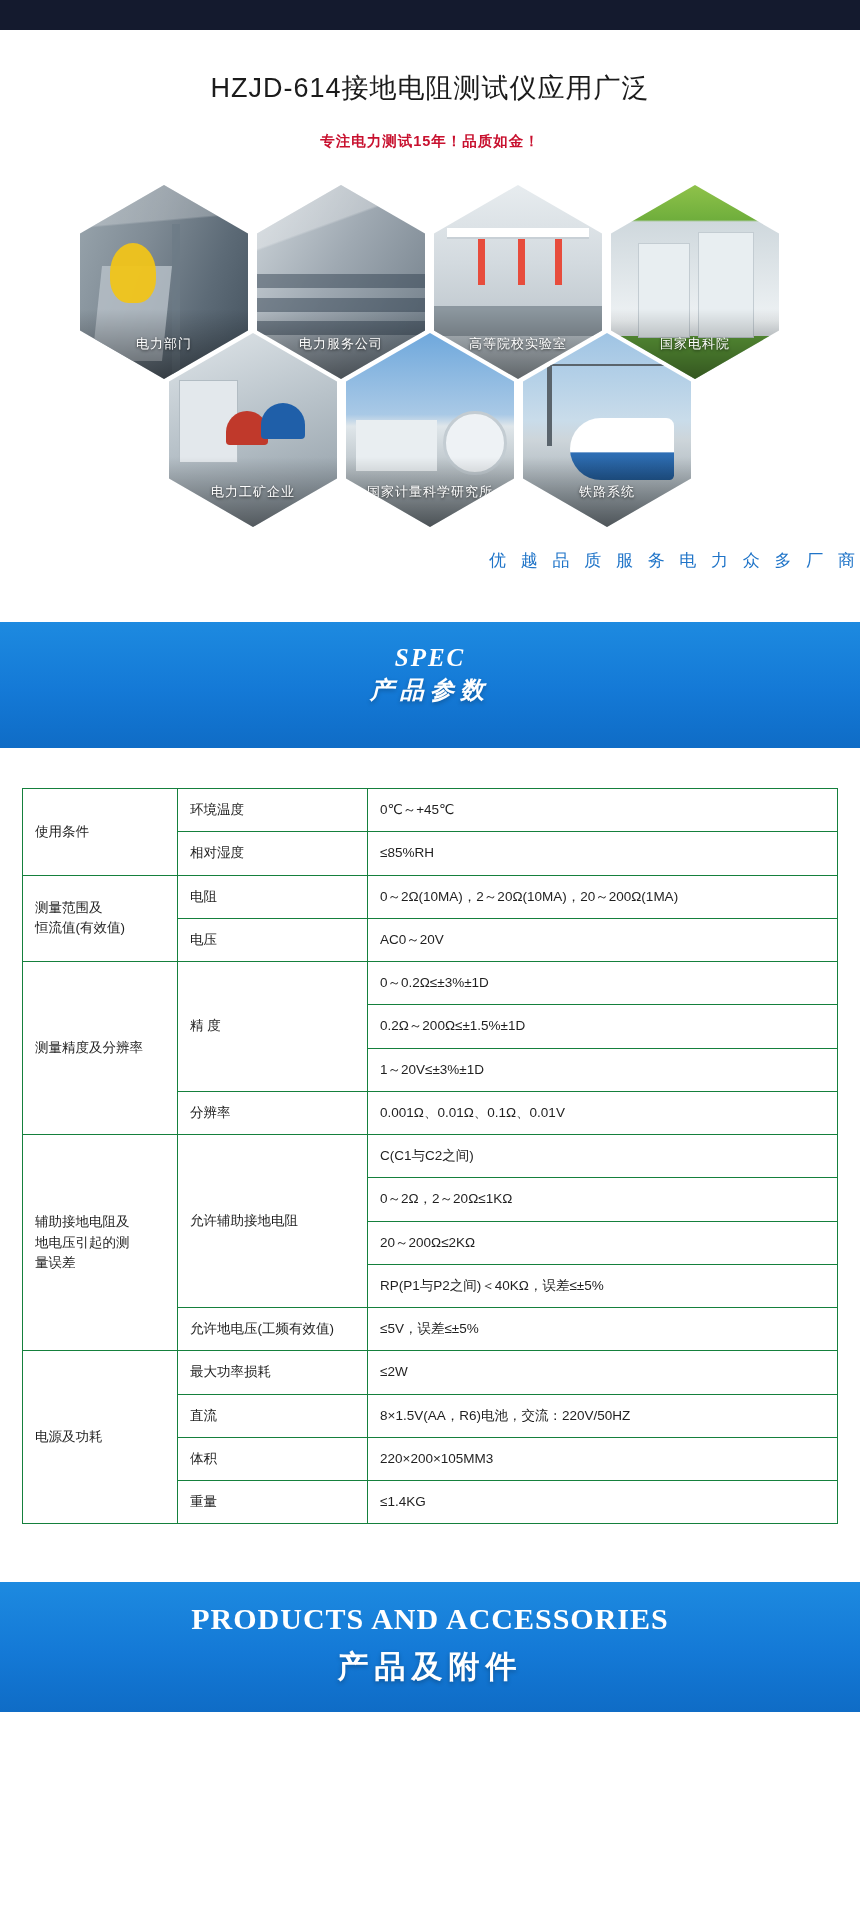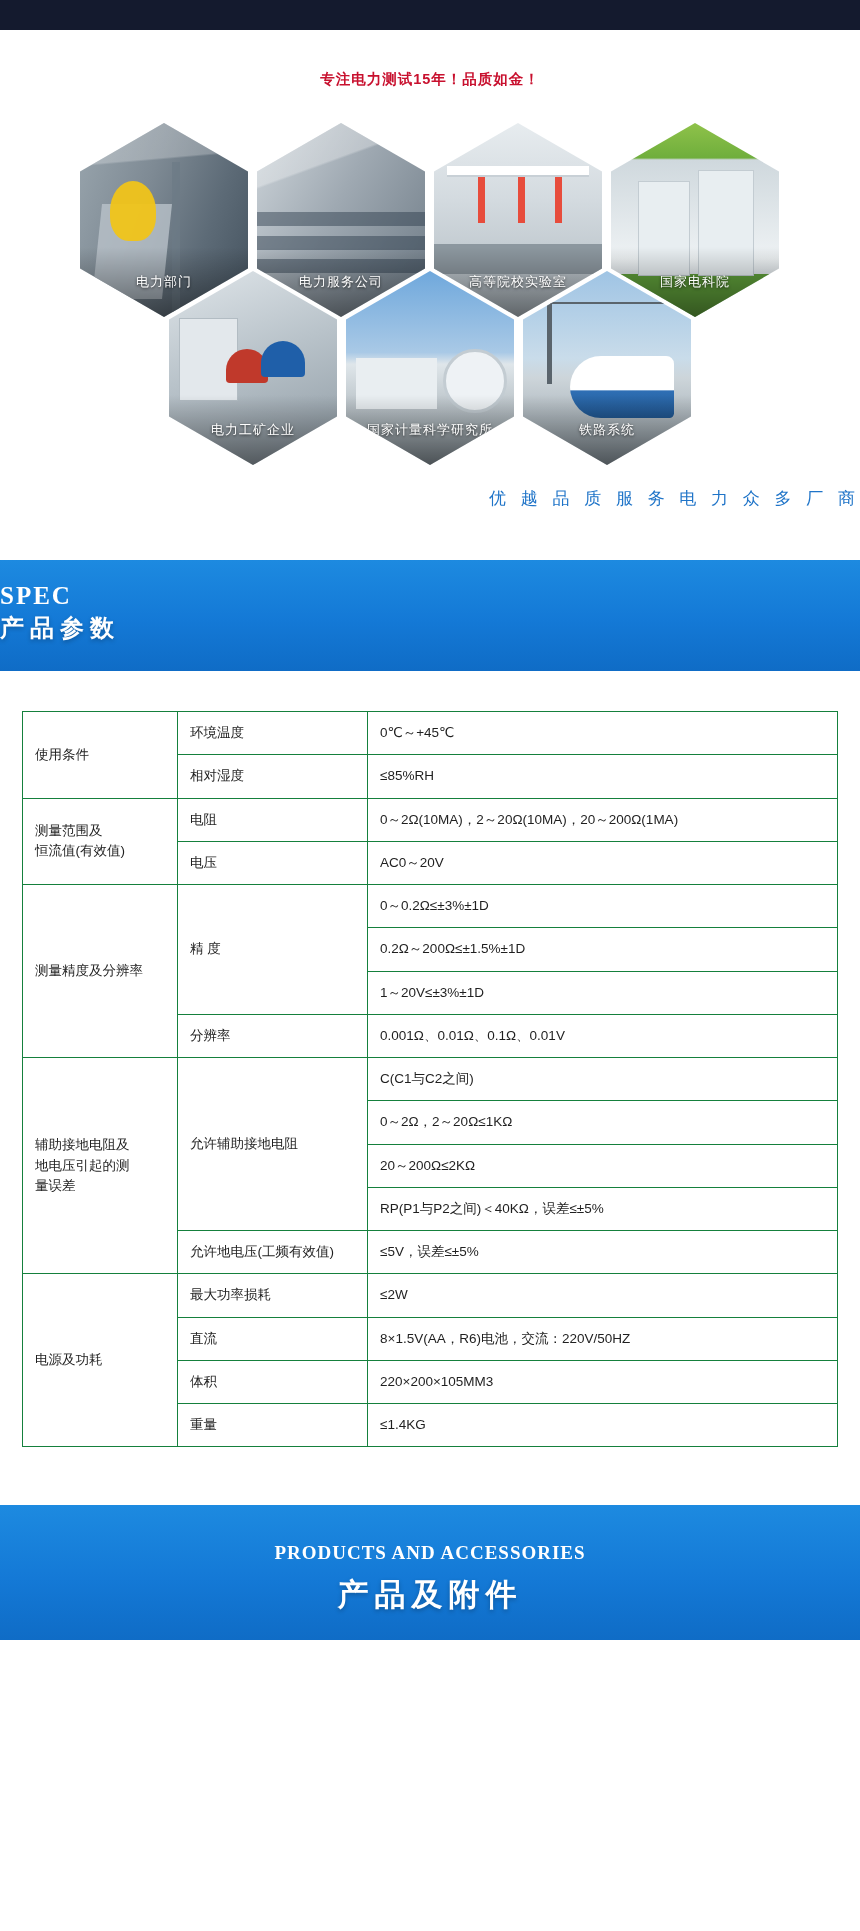--- a/index.html
+++ b/index.html
@@ -115,21 +115,21 @@
 
   
   .slogan{
     text-align:right;color:#1f74c8;font-size:17px;letter-spacing:5px;
     margin:34px 0 40px;font-weight:500;
   }
 
   
   .spec-banner{
     background:linear-gradient(180deg,#1d8ae0 0%,#1479d6 55%,#0f6cc6 100%);
-    padding:22px 0 27px;position:relative;
+    text-align:center;padding:22px 0 42px;position:relative;font-style:italic;
   }
   .spec-en{
     color:#ffffff;font-size:25px;font-weight:bold;letter-spacing:2px;
     font-family:"Liberation Serif","DejaVu Serif",serif;margin-bottom:2px;
   }
   .spec-cn{
     color:#ffffff;font-size:24px;font-weight:bold;letter-spacing:6px;
     text-shadow:0 2px 4px rgba(0,0,0,.25);
   }
 
@@ -147,38 +147,38 @@
   }
   td.c1{width:130px;}
   td.c2{width:165px;}
 
   
   .prod-banner{
     background:linear-gradient(180deg,#1d8ae0 0%,#1479d6 55%,#0f6cc6 100%);
     text-align:center;padding:20px 0 24px;
   }
   .prod-en{
-    color:#ffffff;font-size:19px;font-weight:bold;letter-spacing:1px;
+    color:#ffffff;font-size:30px;font-weight:bold;letter-spacing:1px;
     font-family:"Liberation Serif","DejaVu Serif",serif;
-    margin-top:17px;
   }
   .prod-cn{
     color:#ffffff;font-size:31px;font-weight:bold;letter-spacing:6px;
     text-shadow:0 2px 4px rgba(0,0,0,.25);margin-top:10px;
   }
   .gap{height:28px;background:#fff;}
 </style>
 </head>
 <body>
 
 <div class="page">
 
   <div class="topbar"></div>
 
   <div class="app-section">
+    <h1 class="app-title">HZJD-614接地电阻测试仪应用广泛</h1>
     <div class="app-sub">专注电力测试15年！品质如金！</div>
 
     <div class="hex-wrap">
 
       <div class="hex" style="left:0px;top:0px;">
         <div class="ph img-power">
           <div class="d3"></div>
             <div class="d2"></div>
             <div class="d1"></div>
         </div>

